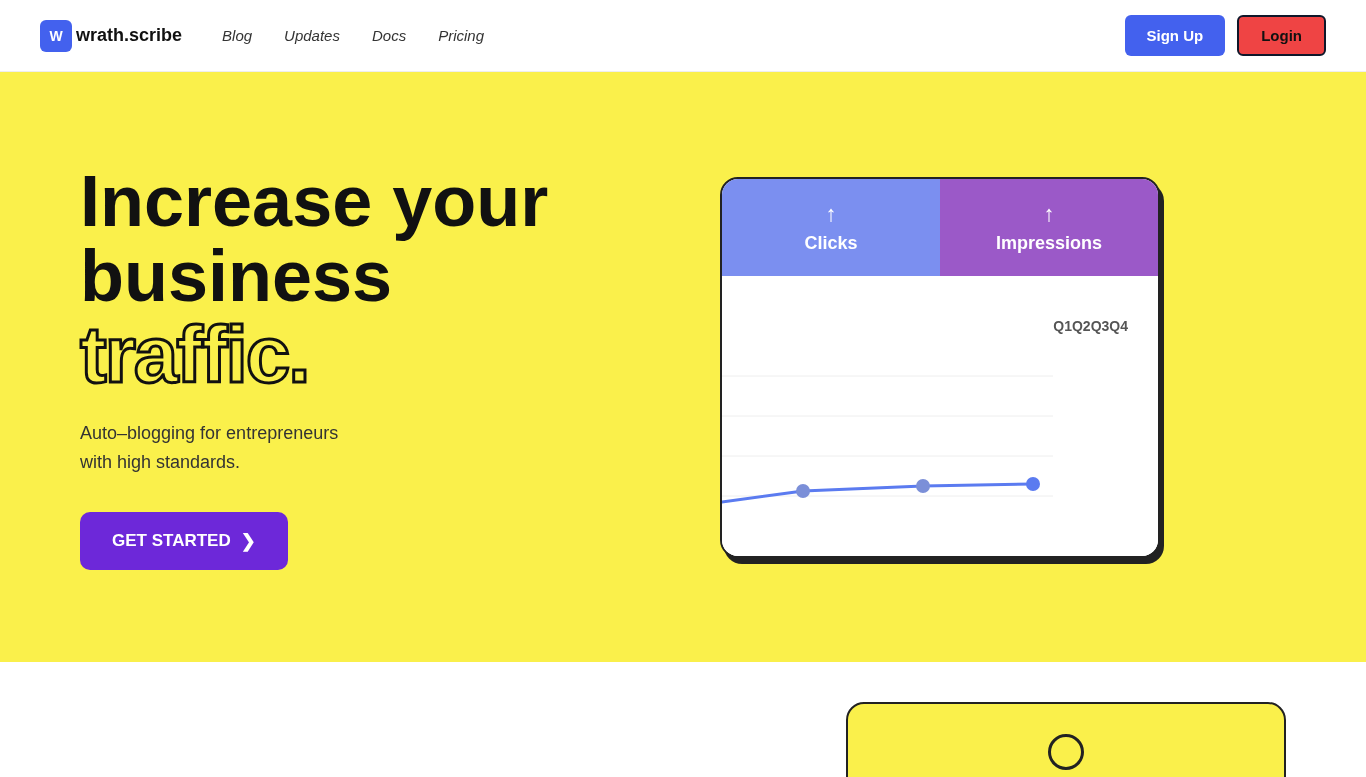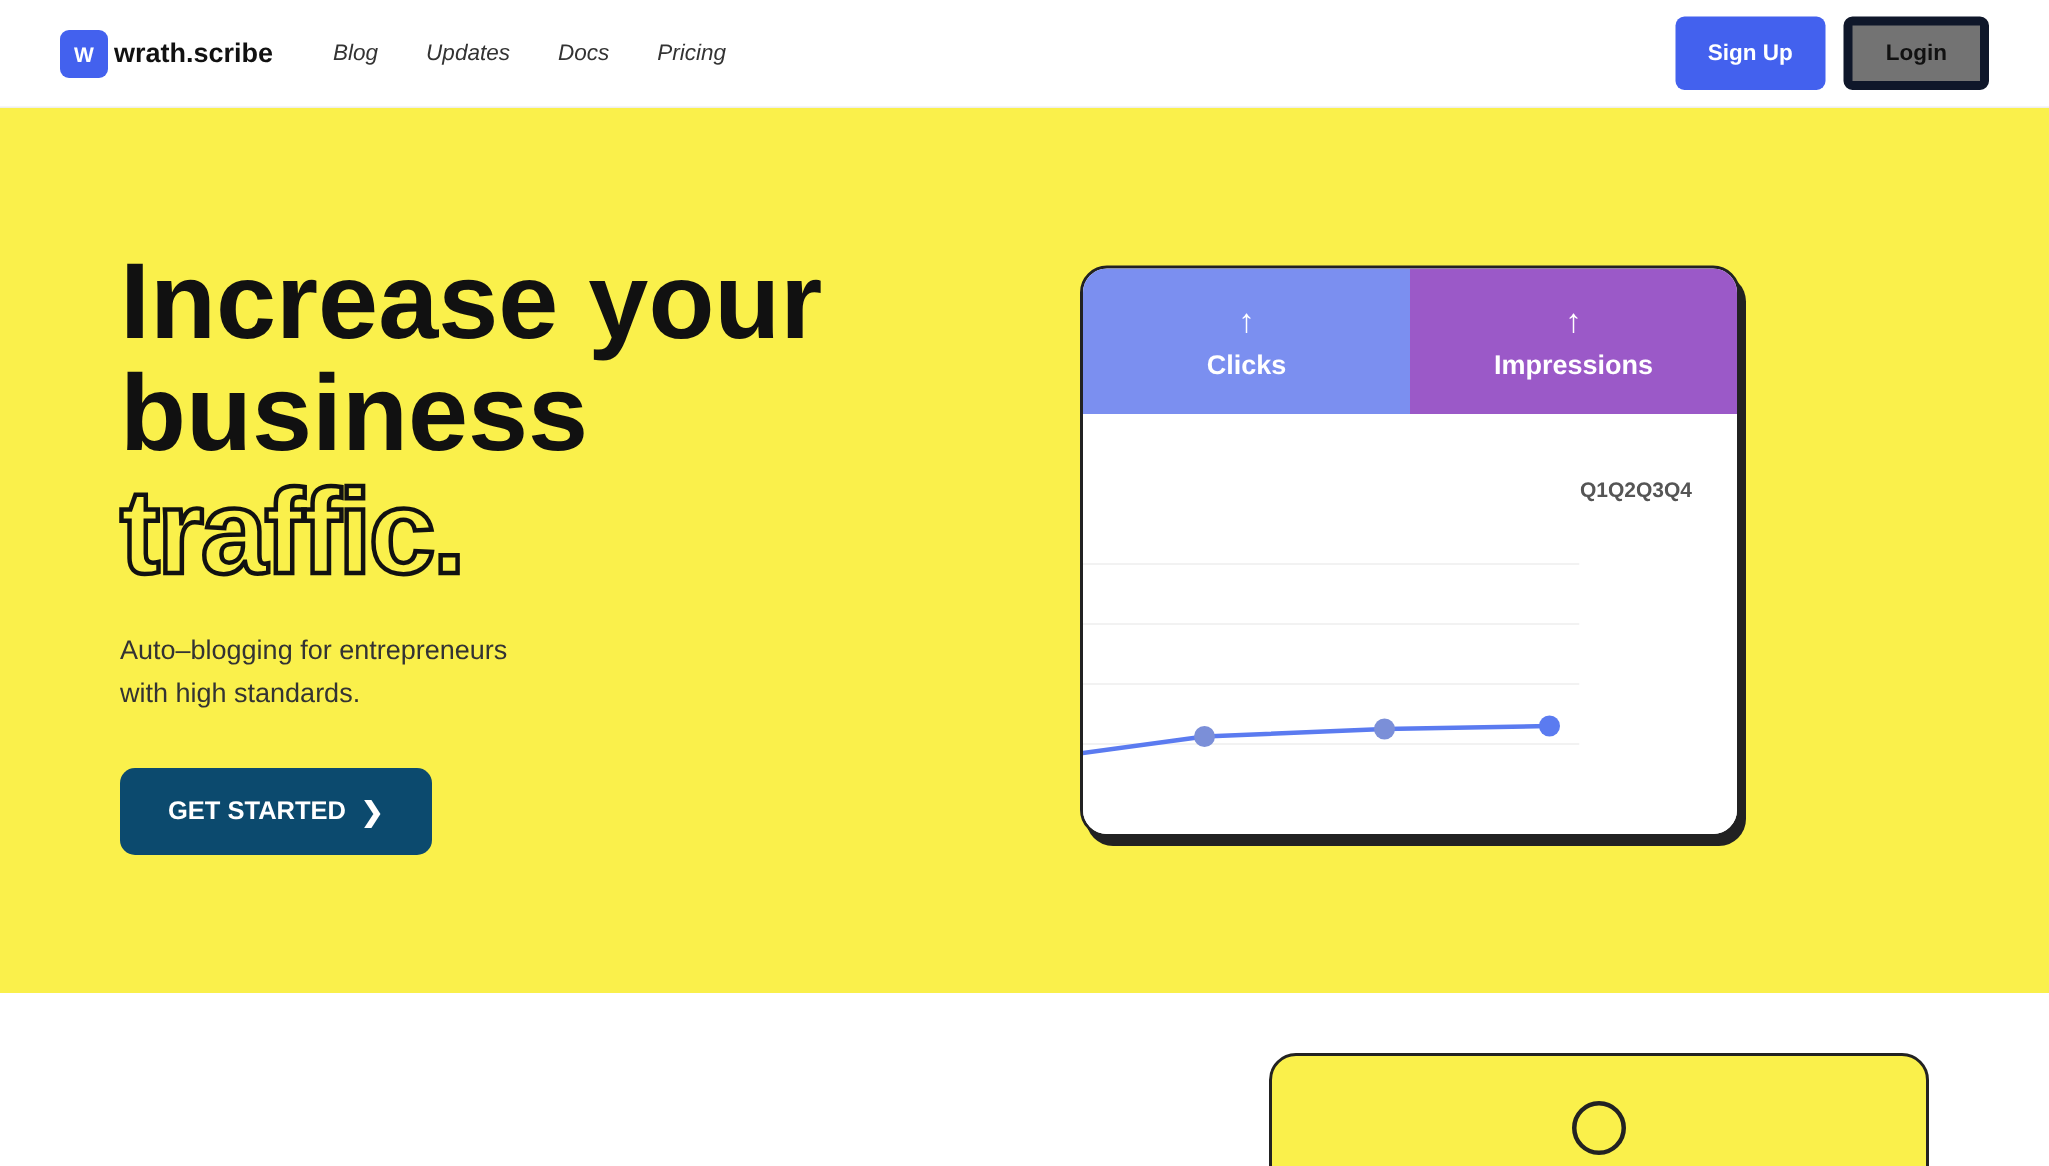--- a/index.html
+++ b/index.html
@@ -36,23 +36,23 @@
       background: #4361EE;
       color: #fff;
       border: none;
       border-radius: 6px;
       padding: 10px 22px;
       font-size: 15px;
       font-weight: 600;
       cursor: pointer;
     }
     .btn-login {
-      background: #737373;
+      background: #ef4444;
       color: #111;
-      border: 6px solid #0f172a;
+      border: 2px solid #0f172a;
       border-radius: 6px;
       padding: 10px 22px;
       font-size: 15px;
       font-weight: 600;
       cursor: pointer;
     }
 
     
     .hero {
       background: #FAF04B;
@@ -88,21 +88,21 @@
       color: #333;
       margin-top: 24px;
       line-height: 1.6;
       font-weight: 400;
     }
     .btn-get-started {
       display: inline-flex;
       align-items: center;
       gap: 10px;
       margin-top: 36px;
-      background: #0c4a6e;
+      background: #6d28d9;
       color: #fff;
       border: none;
       border-radius: 10px;
       padding: 18px 32px;
       font-size: 17px;
       font-weight: 700;
       cursor: pointer;
       text-decoration: none;
     }
     .btn-arrow { font-size: 18px; }

